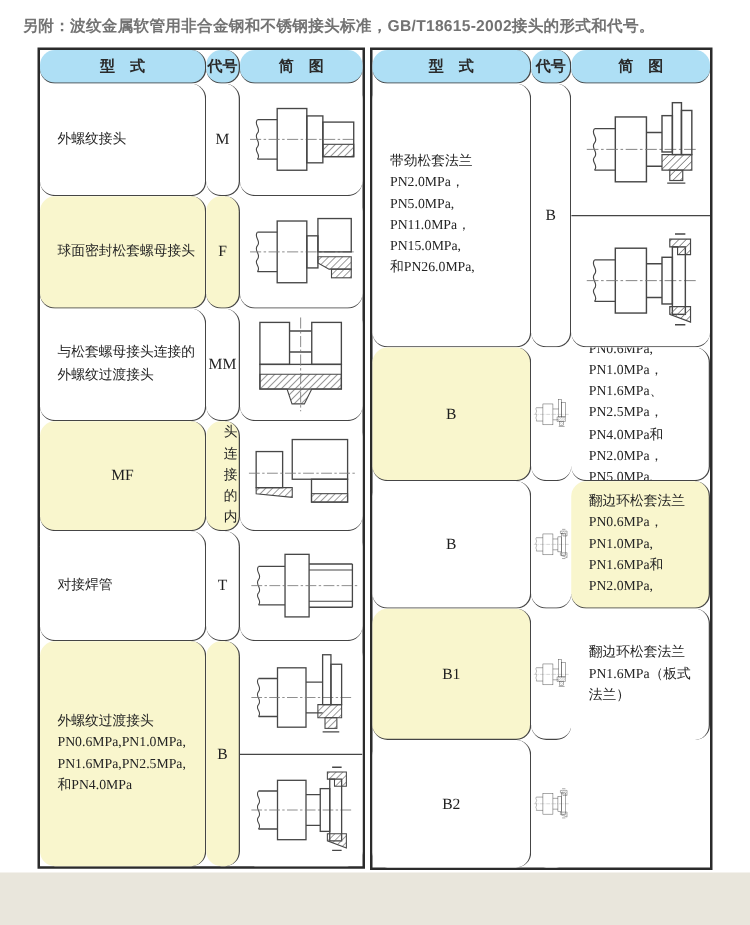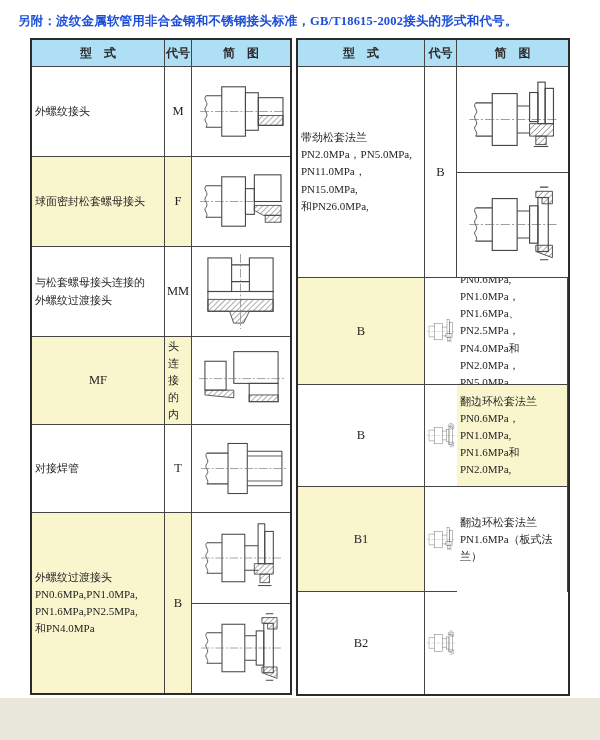--- a/index.html
+++ b/index.html
@@ -8,22 +8,22 @@
     background:var(--page-bg,#ffffff);
     font-family:"Liberation Serif","DejaVu Serif",serif;
     color:#222;
   }
   .footer-strip{
     position:absolute;left:0;top:698px;width:600px;height:42px;
     background:var(--footer-bg,#e9e6dc);
   }
   .page-title{
     position:absolute;left:18px;top:13px;width:560px;
-    font-family:Liberation Serif, serif;
-    font-size:12.5px;font-weight:bold;letter-spacing:0.2px;color:#1d4ed8;
+    font-family:Liberation Sans, sans-serif;
+    font-size:12.5px;font-weight:bold;letter-spacing:0.2px;color:#737373;
   }
   .tbl{
     position:absolute;display:grid;background:#fff;
     border:2px solid var(--outer-border,#2b2b2b);
     box-sizing:border-box;
   }
   .tbl-left{
     left:30px;top:38px;width:262px;height:657px;
     grid-template-columns:133px 27px 1fr;
     grid-template-rows:27px 90px 90px 90px 88px 88px 1fr;
@@ -31,32 +31,33 @@
   .tbl-right{
     left:296px;top:38px;width:274px;height:658px;
     grid-template-columns:127px 32px 1fr;
     grid-template-rows:27px 211px 107px 102px 105px 1fr;
   }
   .cell{
     box-sizing:border-box;min-width:0;min-height:0;overflow:hidden;
     border-right:1.2px solid var(--border,#454545);
     border-bottom:1.2px solid var(--border,#454545);
     background:#fff;
+    border-radius:12px;
   }
   .last{border-right:none;}
   .bot{border-bottom:none;}
   .hd{
     background:var(--header-bg,#aedff5);
     display:flex;align-items:center;justify-content:center;
     font-family:"Liberation Sans","DejaVu Sans",sans-serif;
     font-size:12px;font-weight:bold;color:#2a2a2a;
     border-bottom:1.6px solid var(--border,#454545);
   }
   .type{
-    padding:4px 4px 4px 3px;font-size:11px;line-height:1.55;
+    padding:4px 4px 4px 14px;font-size:11px;line-height:1.55;
     display:flex;flex-direction:column;justify-content:center;
     white-space:pre-line;color:#242424;
   }
   .code{
     display:flex;align-items:center;justify-content:center;
     font-size:12.5px;color:#1f1f1f;
   }
   .diagc{display:flex;align-items:center;justify-content:center;}
   .stack{display:flex;flex-direction:column;padding:0;}
   .sub{flex:1 1 0;min-height:0;display:flex;align-items:center;justify-content:center;}

